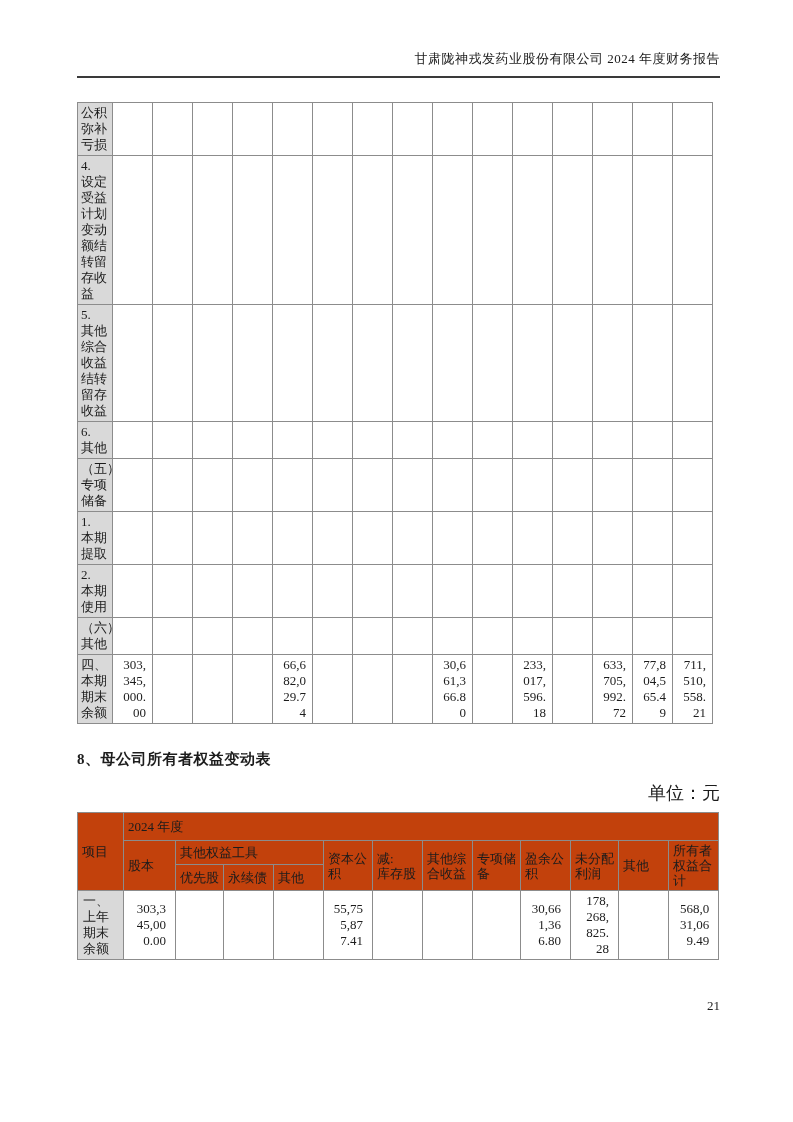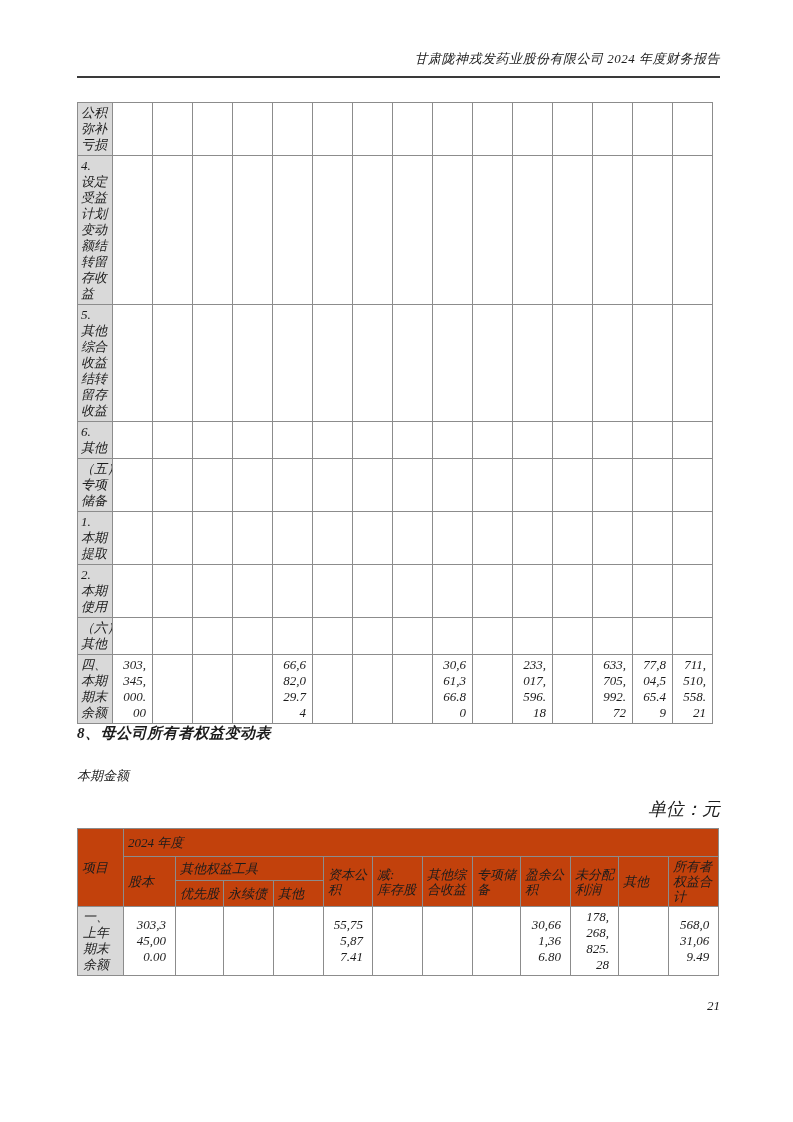--- a/index.html
+++ b/index.html
@@ -5,21 +5,20 @@
   * { box-sizing: border-box; margin: 0; padding: 0; }
   html, body { background: #e8e8e8; }
   body { font-family: "Liberation Serif", "DejaVu Serif", serif; }
   .page {
     position: relative;
     width: 793px; height: 1122px;
     margin: 0 auto;
     background: #ffffff;
     color: #1c1c1c;
     overflow: hidden;
-    font-style: italic;
   }
   .content { padding: 0 73px 0 77px; }
 
   
   .doc-header {
     padding-top: 50px;
     padding-bottom: 8px;
     text-align: right;
     font-size: 13px;
     letter-spacing: 0.5px;
@@ -48,20 +47,21 @@
   }
   .t1 td.num {
     background: #ffffff;
     text-align: right;
     padding: 2px 6px;
     word-break: break-all;
   }
 
   
   .section-heading {
+    margin-top: 26px;
     font-size: 15px;
     font-weight: bold;
     letter-spacing: 0.5px;
   }
   .period-label { margin-top: 24px; font-size: 13px; }
   .unit-label { margin-top: 12px; font-size: 18px; text-align: right; }
 
   
   .t2 { margin-top: 7px; width: 641px; }
   .t2 thead td {
@@ -277,21 +277,20 @@
             <td class="num">233,017,596.18</td>
             <td class="num"></td>
             <td class="num">633,705,992.72</td>
             <td class="num">77,804,565.49</td>
             <td class="num">711,510,558.21</td>
           </tr>
         </tbody>
     </table>
 
     <div class="section-heading">8、母公司所有者权益变动表</div>
-    <div class="period-label">本期金额</div>
     <div class="unit-label">单位：元</div>
 
     <table class="t2">
       <colgroup>
         <col style="width:46px">
           <col style="width:52px">
           <col style="width:48px">
         <col style="width:50px">
           <col style="width:50px">
           <col style="width:49px">

